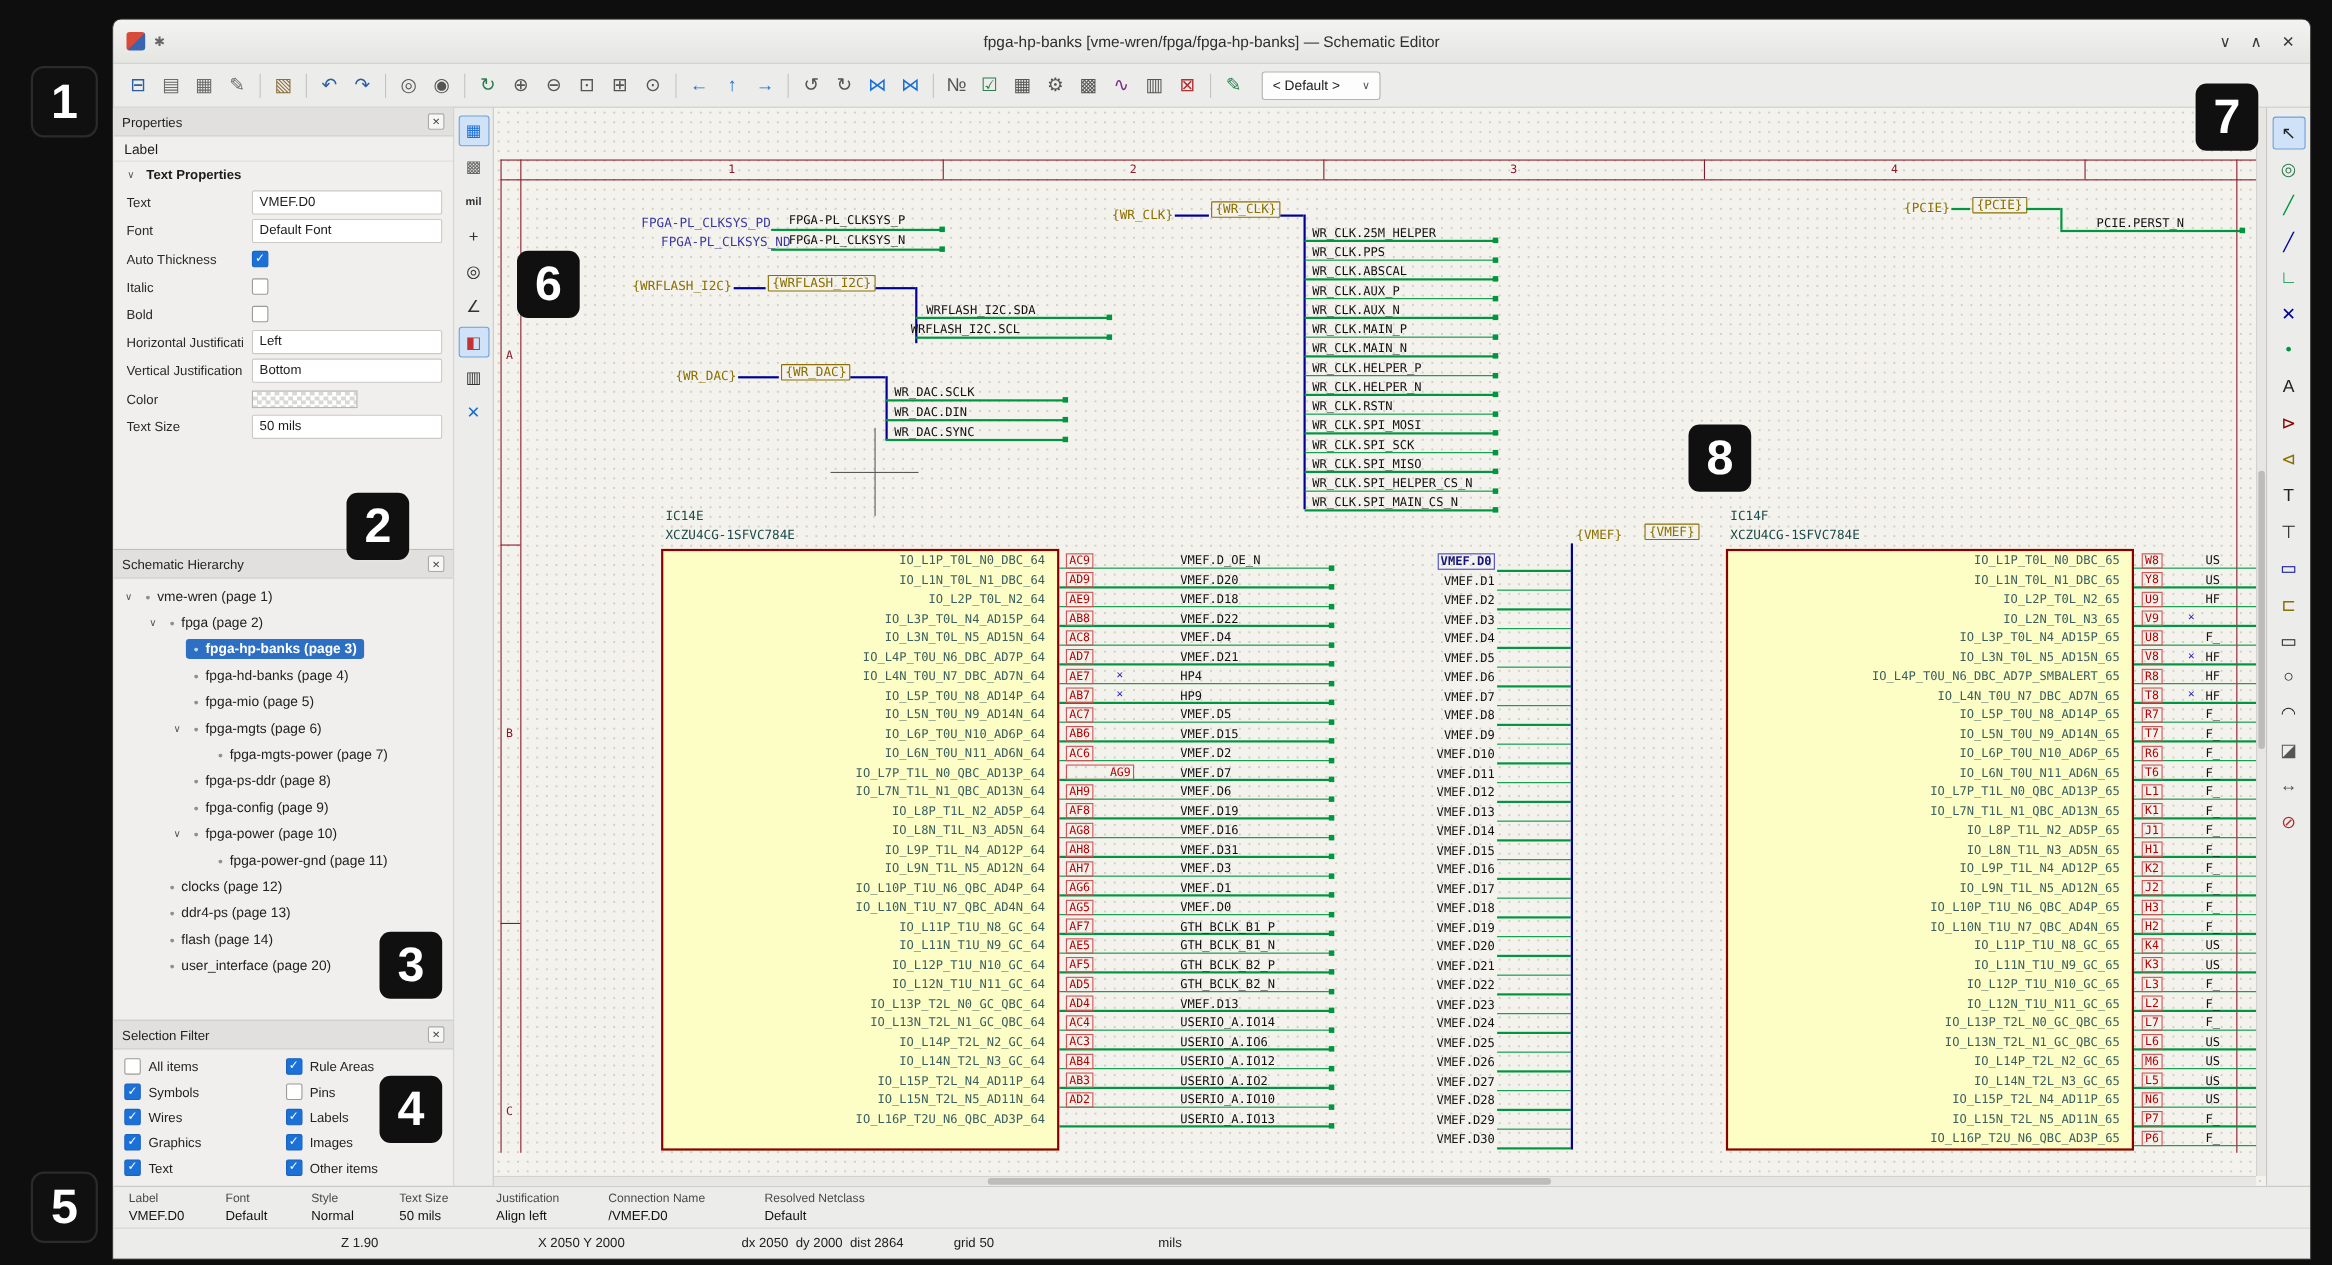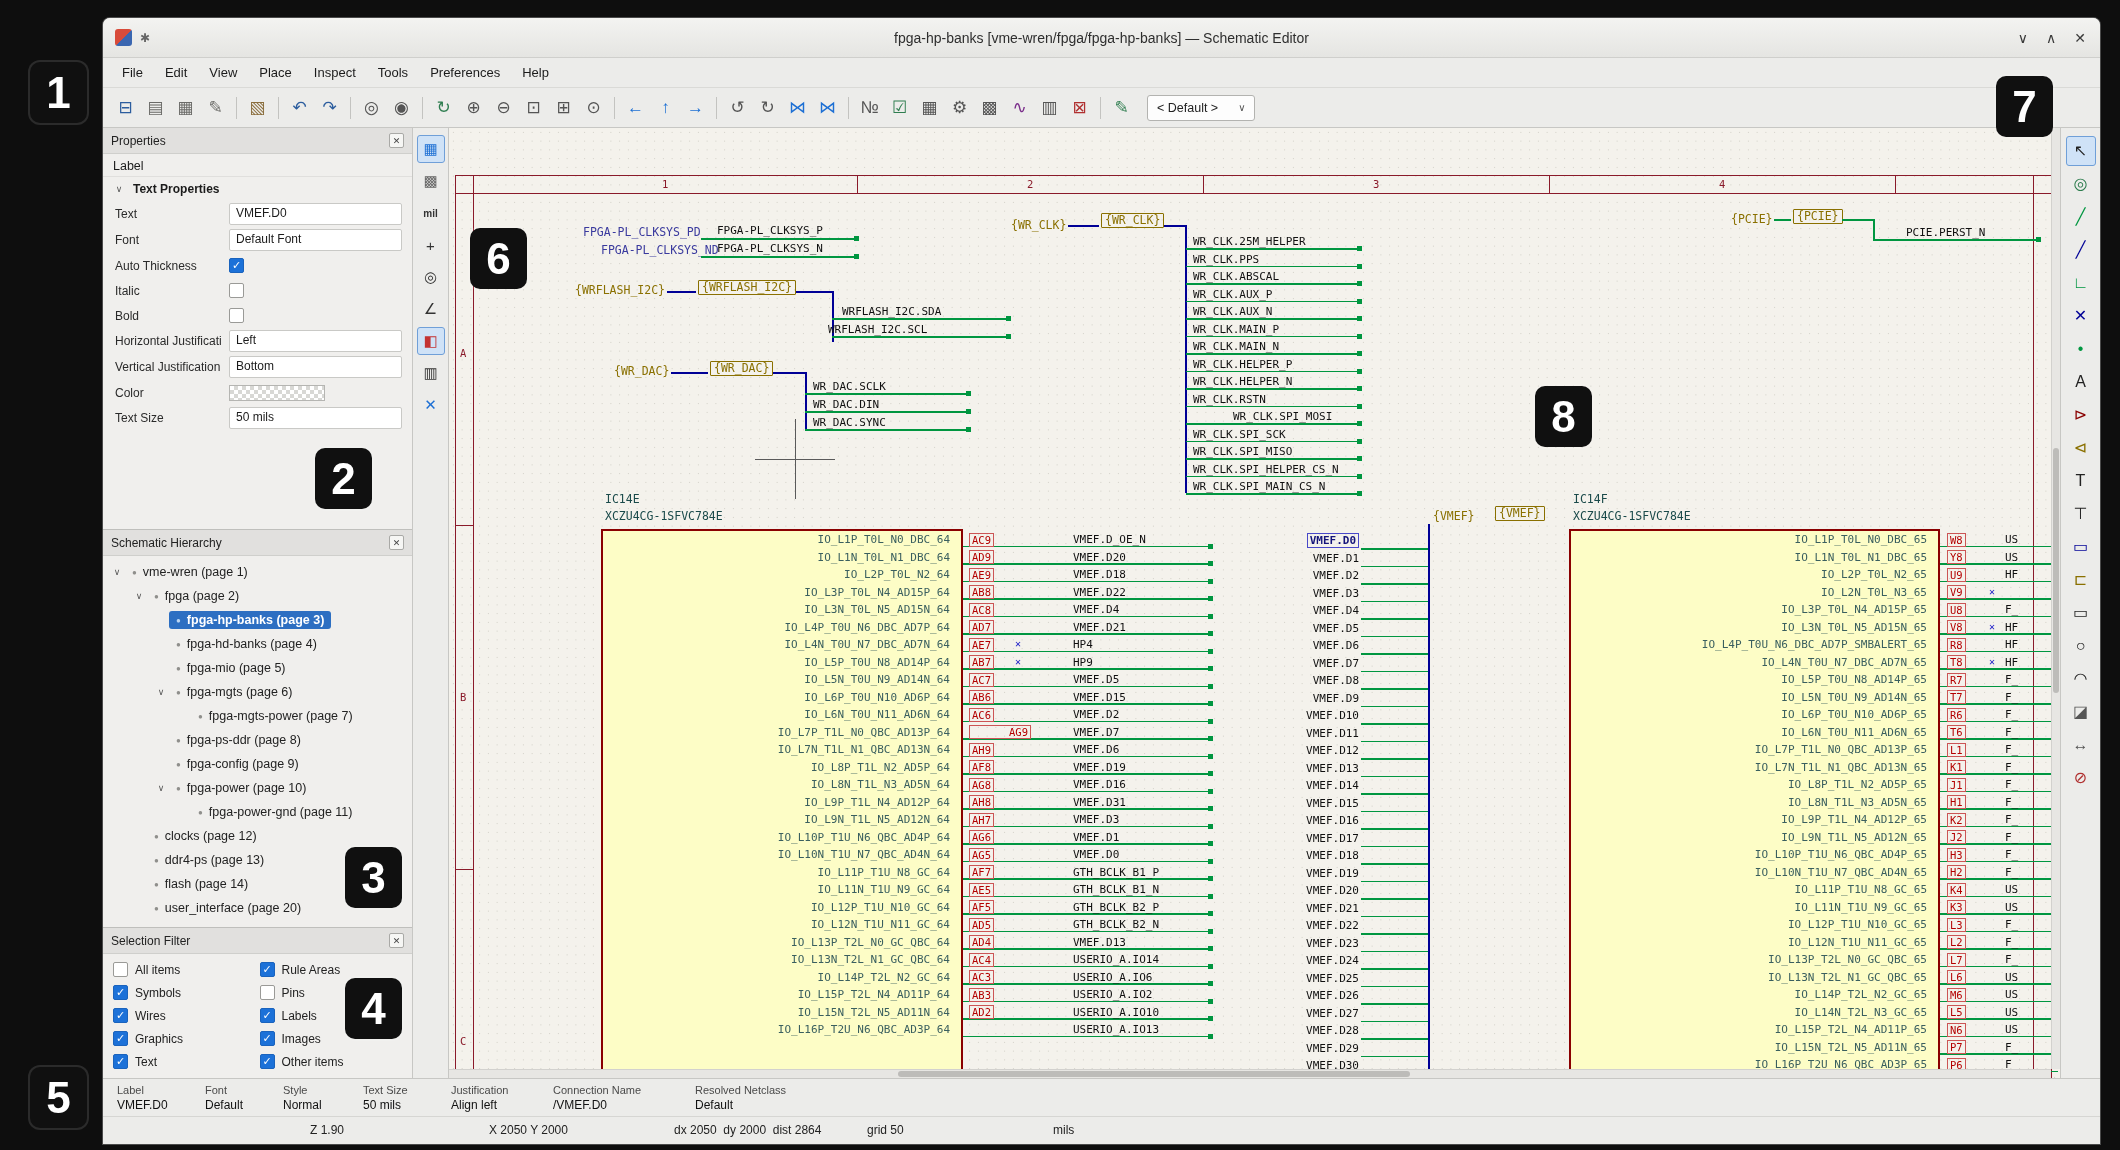--- a/index.html
+++ b/index.html
@@ -102,30 +102,20 @@
         <span class="pin-glyph">✱</span>
       </div>
       <div class="title">fpga-hp-banks [vme-wren/fpga/fpga-hp-banks] — Schematic Editor</div>
       <div class="win-controls" id="win-controls">
           <span>∨</span>
           <span>∧</span>
           <span>✕</span>
         </div>
     </div>
 
-    <div class="menubar" id="menubar">
-        <div class="menu-item">File</div>
-        <div class="menu-item">Edit</div>
-        <div class="menu-item">View</div>
-        <div class="menu-item">Place</div>
-        <div class="menu-item">Inspect</div>
-        <div class="menu-item">Tools</div>
-        <div class="menu-item">Preferences</div>
-        <div class="menu-item">Help</div>
-      </div>
 
     <div class="toolbar">
       <div id="main-toolbar-icons" style="display:flex;align-items:center;gap:1px;">
           <div class="ticon" style="color: rgb(44, 93, 158);">⊟</div>
           <div class="ticon" style="color: rgb(107, 107, 104);">▤</div>
           <div class="ticon" style="color: rgb(107, 107, 104);">▦</div>
           <div class="ticon" style="color: rgb(107, 107, 104);">✎</div>
           <div class="tsep"></div>
           <div class="ticon" style="color: rgb(138, 109, 59);">▧</div>
           <div class="tsep"></div>
@@ -479,21 +469,21 @@
             <div class="sqend" style="left: 908px; top: 223px; width: 5px; height: 5px;"></div>
             <span class="sch net" style="left: 744px; top: 229.5px;">WR_CLK.HELPER_P</span>
             <div class="wire" style="left: 737px; top: 242.5px; width: 176px; height: 1.6px;"></div>
             <div class="sqend" style="left: 908px; top: 240.5px; width: 5px; height: 5px;"></div>
             <span class="sch net" style="left: 744px; top: 247px;">WR_CLK.HELPER_N</span>
             <div class="wire" style="left: 737px; top: 260px; width: 176px; height: 1.6px;"></div>
             <div class="sqend" style="left: 908px; top: 258px; width: 5px; height: 5px;"></div>
             <span class="sch net" style="left: 744px; top: 264.5px;">WR_CLK.RSTN</span>
             <div class="wire" style="left: 737px; top: 277.5px; width: 176px; height: 1.6px;"></div>
             <div class="sqend" style="left: 908px; top: 275.5px; width: 5px; height: 5px;"></div>
-            <span class="sch net" style="left: 784px; top: 282px;">WR_CLK.SPI_MOSI</span>
+            <span class="sch net" style="left: 744px; top: 282px;">WR_CLK.SPI_MOSI</span>
             <div class="wire" style="left: 737px; top: 295px; width: 176px; height: 1.6px;"></div>
             <div class="sqend" style="left: 908px; top: 293px; width: 5px; height: 5px;"></div>
             <span class="sch net" style="left: 744px; top: 299.5px;">WR_CLK.SPI_SCK</span>
             <div class="wire" style="left: 737px; top: 312.5px; width: 176px; height: 1.6px;"></div>
             <div class="sqend" style="left: 908px; top: 310.5px; width: 5px; height: 5px;"></div>
             <span class="sch net" style="left: 744px; top: 317px;">WR_CLK.SPI_MISO</span>
             <div class="wire" style="left: 737px; top: 330px; width: 176px; height: 1.6px;"></div>
             <div class="sqend" style="left: 908px; top: 328px; width: 5px; height: 5px;"></div>
             <span class="sch net" style="left: 744px; top: 334.5px;">WR_CLK.SPI_HELPER_CS_N</span>
             <div class="wire" style="left: 737px; top: 347.5px; width: 176px; height: 1.6px;"></div>
@@ -756,20 +746,27 @@
                 <span class="icnet" style="left: 472px;">USERIO_A.IO14</span>
               </div>
               <div class="icrow">
                 <span class="icname" style="width: 356px;">IO_L14P_T2L_N2_GC_64</span>
                 <span class="icwire" style="left: 362px; width: 248px;"></span>
                 <span class="icsq" style="left: 607px;"></span>
                 <span class="icpin boxed" style="left: 368px;">AC3</span>
                 <span class="icnet" style="left: 472px;">USERIO_A.IO6</span>
               </div>
               <div class="icrow">
+                <span class="icname" style="width: 356px;">IO_L14N_T2L_N3_GC_64</span>
+                <span class="icwire" style="left: 362px; width: 248px;"></span>
+                <span class="icsq" style="left: 607px;"></span>
+                <span class="icpin boxed" style="left: 368px;">AB4</span>
+                <span class="icnet" style="left: 472px;">USERIO_A.IO12</span>
+              </div>
+              <div class="icrow">
                 <span class="icname" style="width: 356px;">IO_L15P_T2L_N4_AD11P_64</span>
                 <span class="icwire" style="left: 362px; width: 248px;"></span>
                 <span class="icsq" style="left: 607px;"></span>
                 <span class="icpin boxed" style="left: 368px;">AB3</span>
                 <span class="icnet" style="left: 472px;">USERIO_A.IO2</span>
               </div>
               <div class="icrow">
                 <span class="icname" style="width: 356px;">IO_L15N_T2L_N5_AD11N_64</span>
                 <span class="icwire" style="left: 362px; width: 248px;"></span>
                 <span class="icsq" style="left: 607px;"></span>

